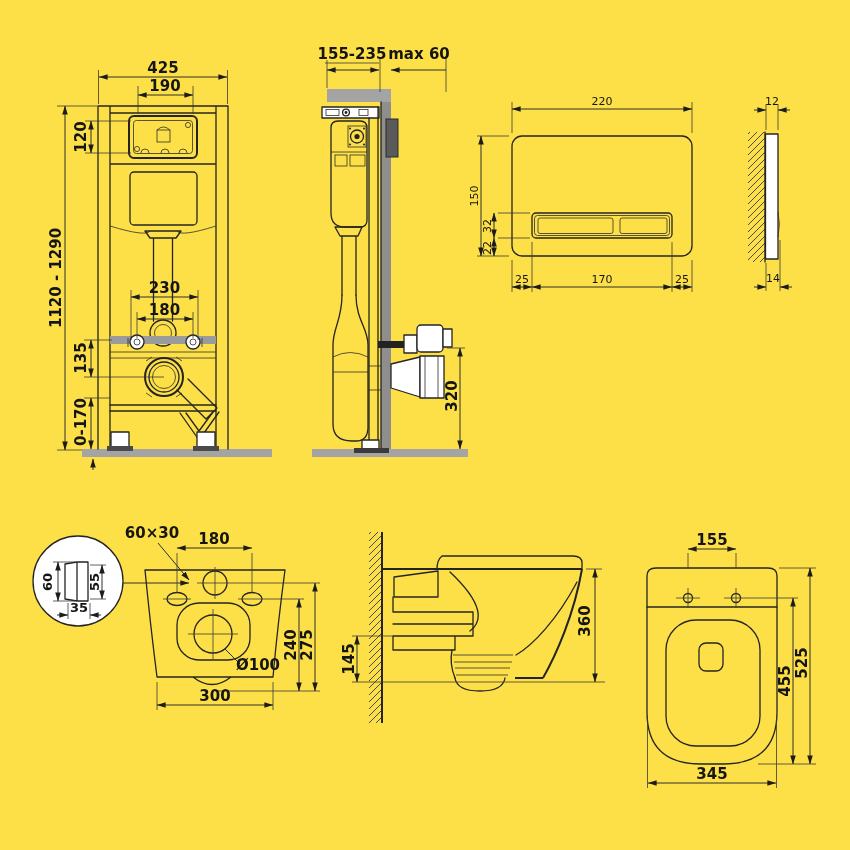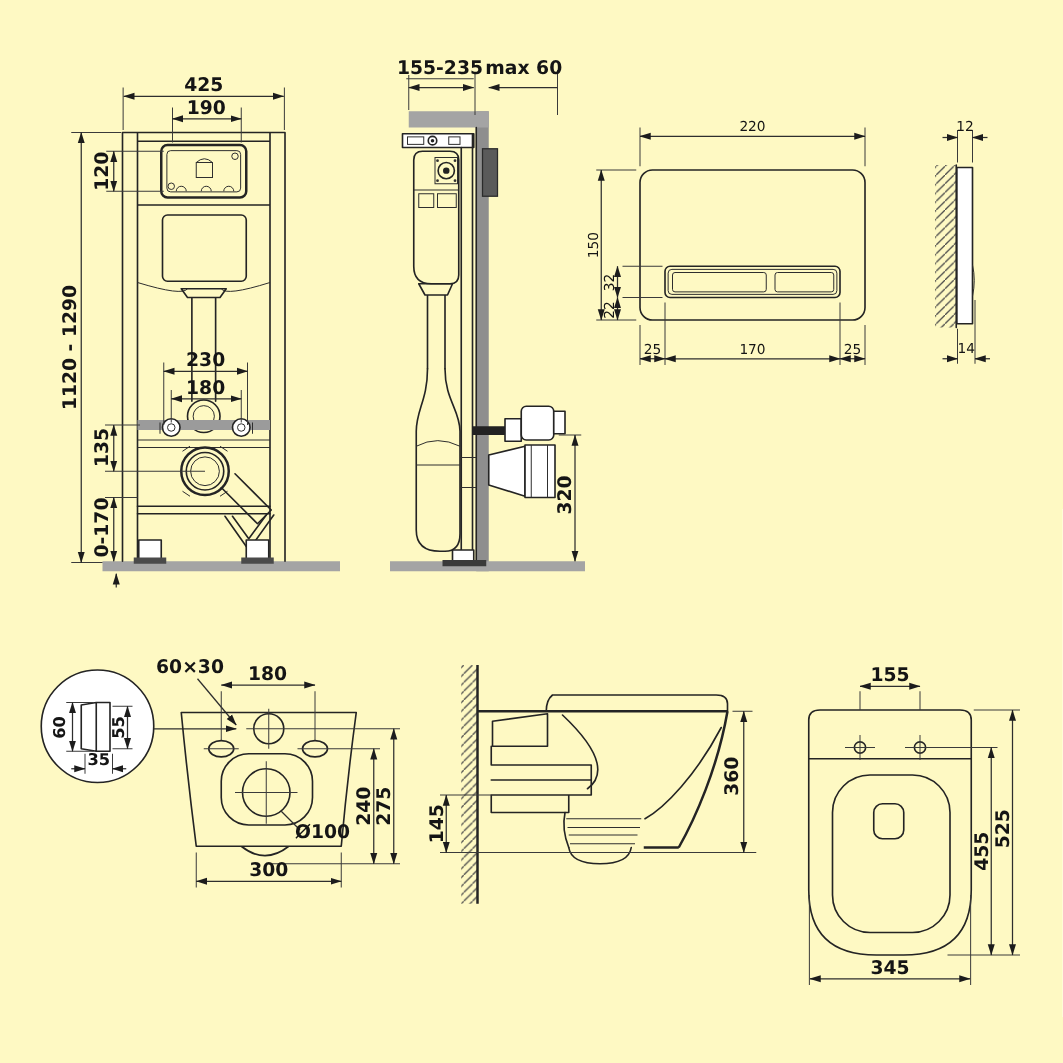--- a/index.html
+++ b/index.html
@@ -1,16 +1,16 @@
 <!DOCTYPE html>
 <html><head>
 <meta charset="utf-8">
 <style>
   html,body{margin:0;padding:0;background:#fff;width:850px;height:850px;overflow:hidden}
-  #stage{width:850px;height:850px;background:#fef9c3}
+  #stage{width:850px;height:850px;background:#fde047}
   svg{display:block}
   .ln{stroke:#242424;stroke-width:1.3;fill:none;stroke-linejoin:round;stroke-linecap:round}
   .lnb{stroke:#242424;stroke-width:2;fill:none;stroke-linejoin:round}
   .lnt{stroke:#2e2e2e;stroke-width:.8;fill:none}
   .dim{stroke:#2e2e2e;stroke-width:1;fill:none}
   .ext{stroke:#3a3a3a;stroke-width:.8;fill:none}
   .wf{fill:#fff}
   text{fill:#151515;font-family:"DejaVu Sans","Liberation Sans",sans-serif}
   .dl{font-size:15px;font-weight:600}
   .dm{font-size:13px;font-weight:600}

